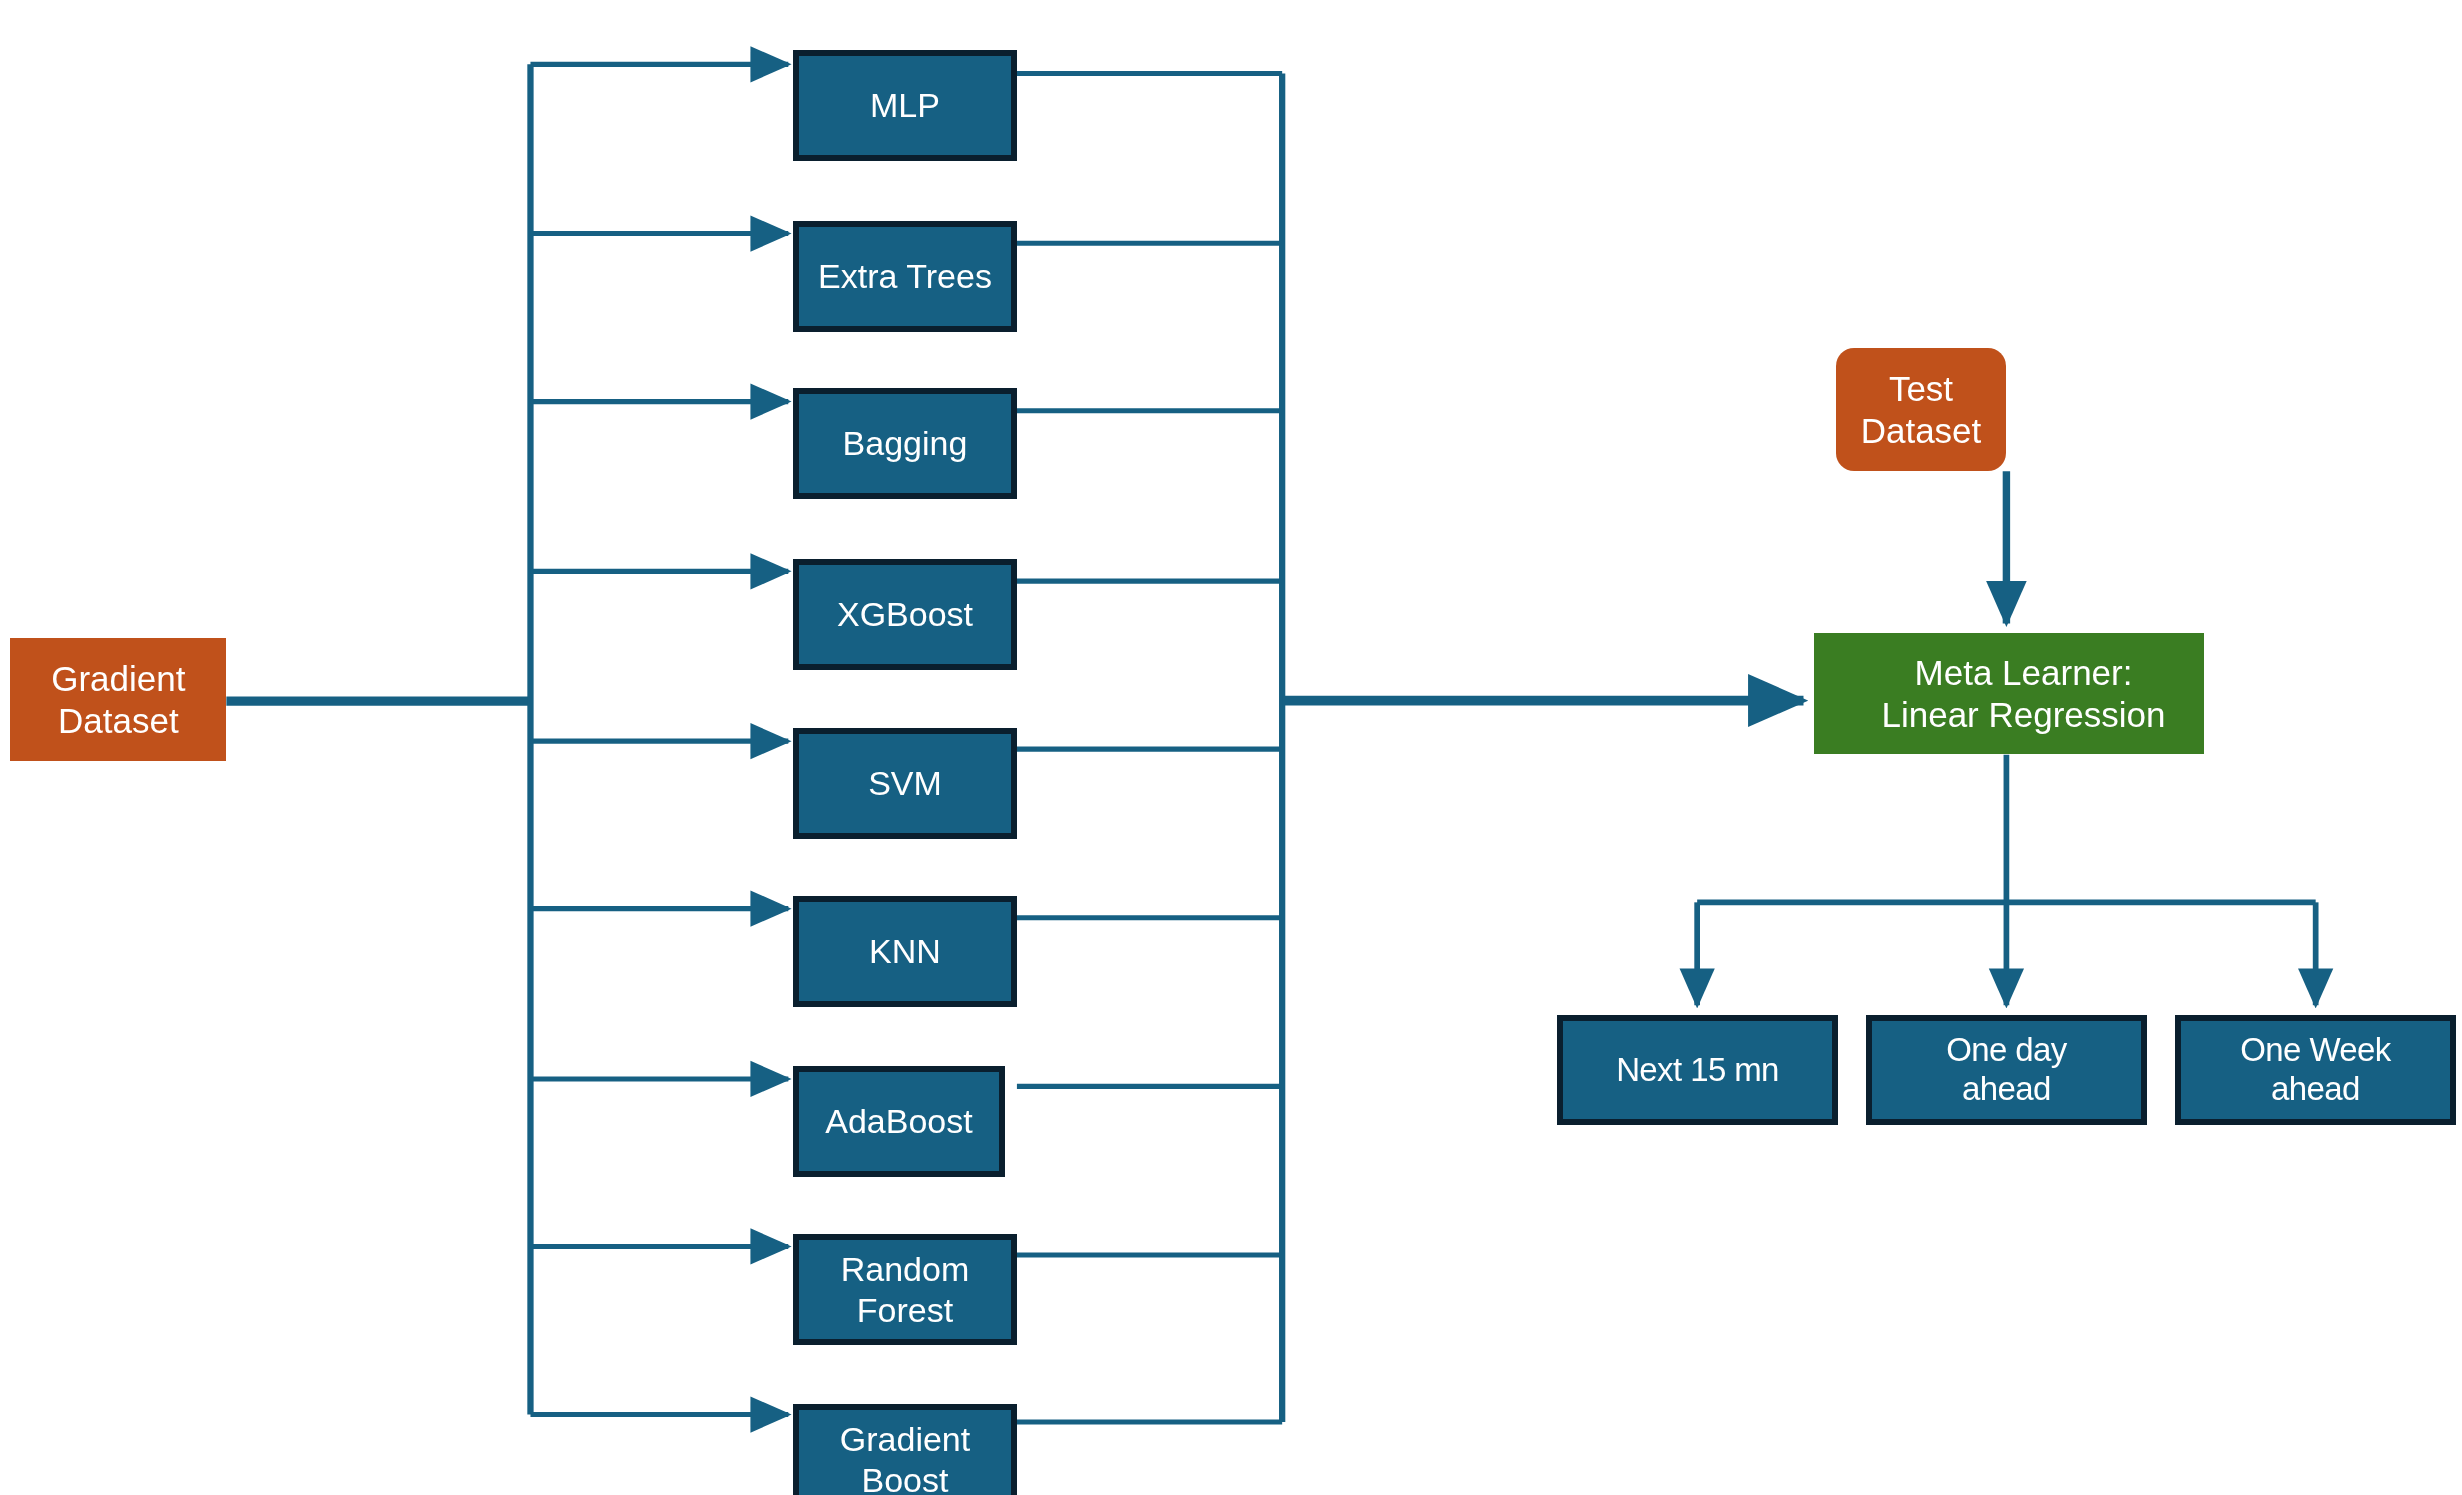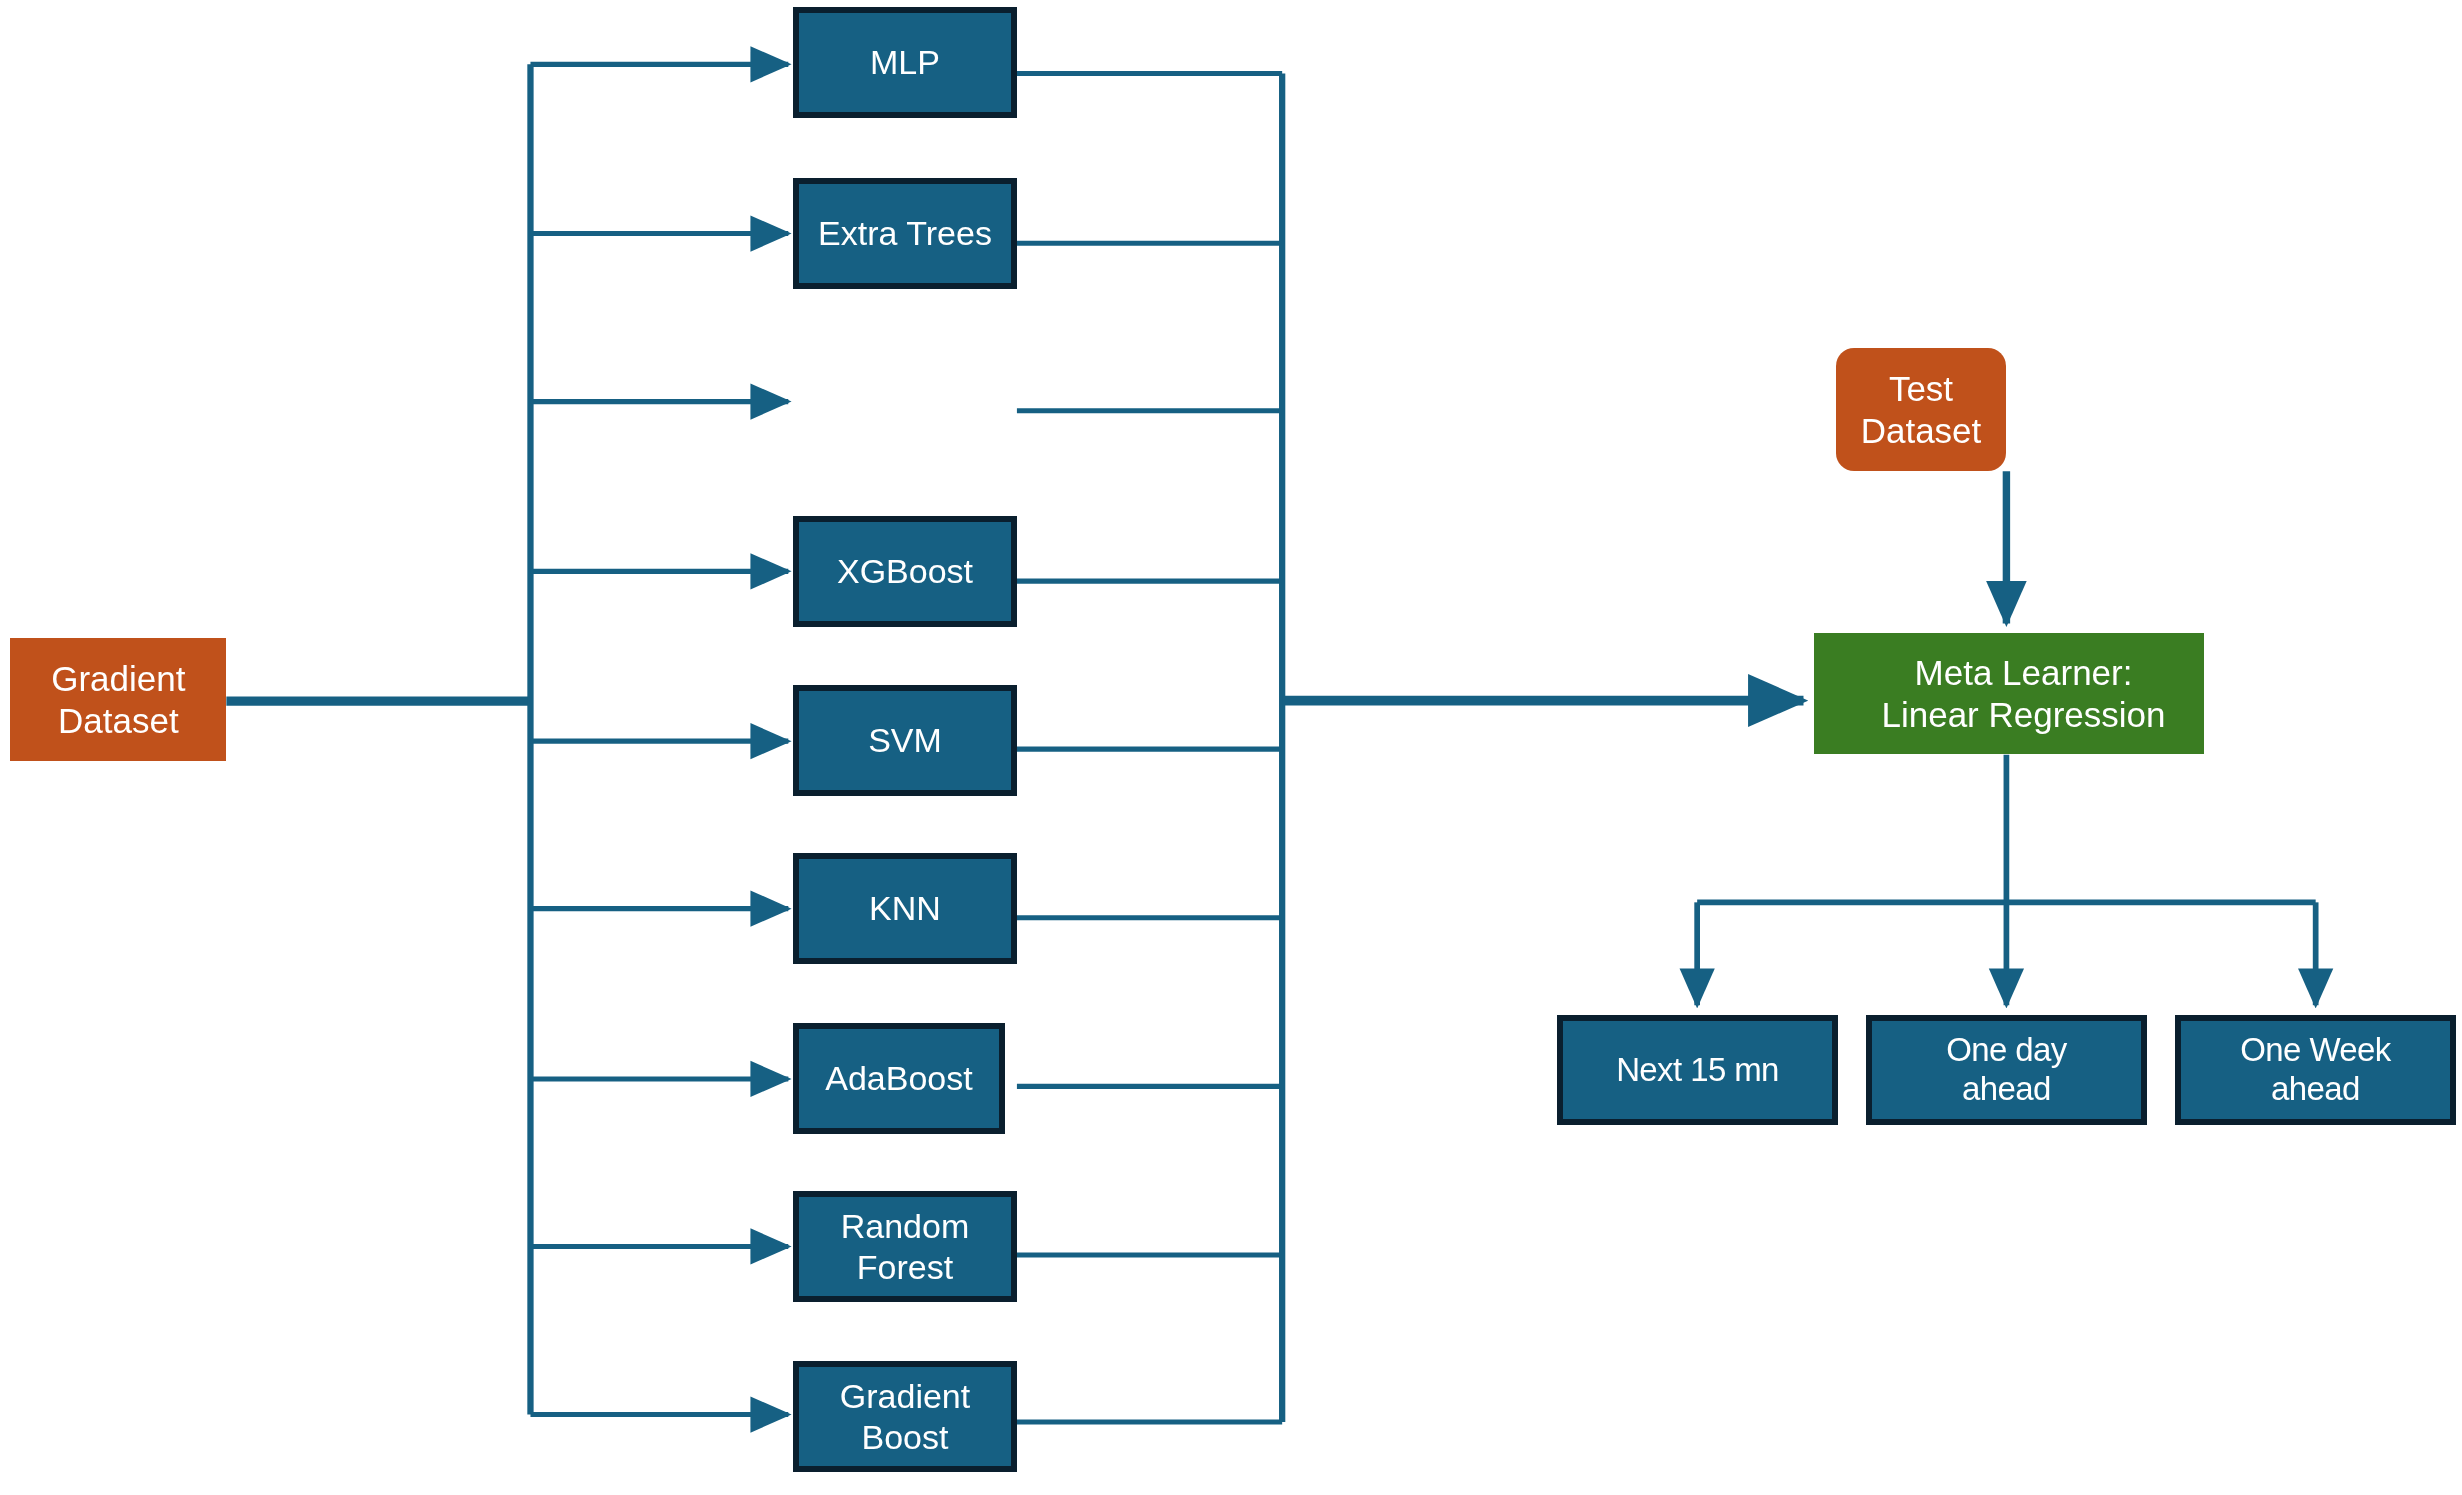--- a/index.html
+++ b/index.html
@@ -30,20 +30,21 @@
     text-align: center;
     color: #ffffff;
     line-height: 1.18;
     white-space: pre-line;
     z-index: 5;
   }
   .node-blue {
     background: #166083;
     border: 6.3px solid #0a1f2e;
     font-size: 34px;
+    margin-top: 43px;
   }
   .node-orange {
     background: #c0511b;
     border: 0;
     font-size: 35px;
   }
   .node-green {
     background: #3a7d22;
     border: 0;
     font-size: 35px;
@@ -135,20 +136,23 @@
     <span>Test
 Dataset</span>
   </div>
 
   <div class="node node-blue" style="left:793px; top:6.9px; width:224px; height:111px;">
     <span>MLP</span>
   </div>
   <div class="node node-blue" style="left:793px; top:178px; width:224px; height:111px;align-items:center;">
     <span>Extra Trees</span>
   </div>
+  <div class="node node-blue" style="left:793px; top:345px; width:224px; height:111px;">
+    <span>Bagging</span>
+  </div>
   <div class="node node-blue" style="left:793px; top:516px; width:224px; height:111px;">
     <span>XGBoost</span>
   </div>
   <div class="node node-blue" style="left:793px; top:853px; width:224px; height:111px;">
     <span>KNN</span>
   </div>
   <div class="node node-blue" style="left:793px; top:685px; width:224px; height:111px;">
     <span>SVM</span>
   </div>
   <div class="node node-blue" style="left:793px; top:1023px; width:212px; height:111px;">

